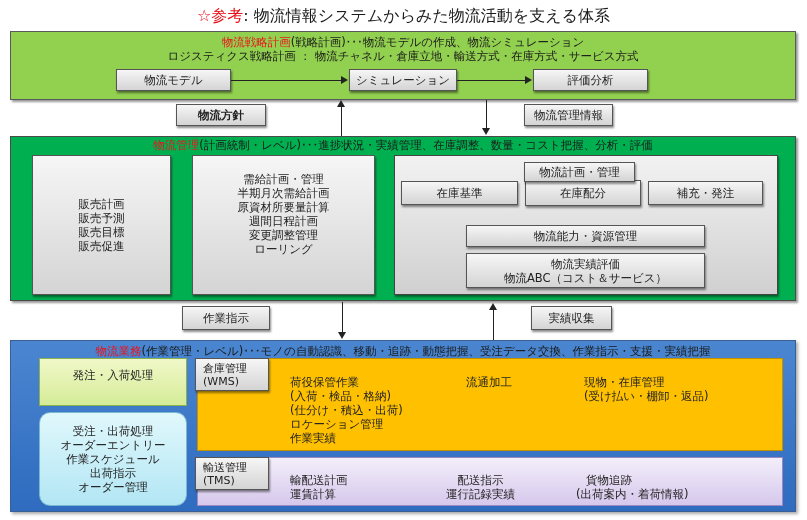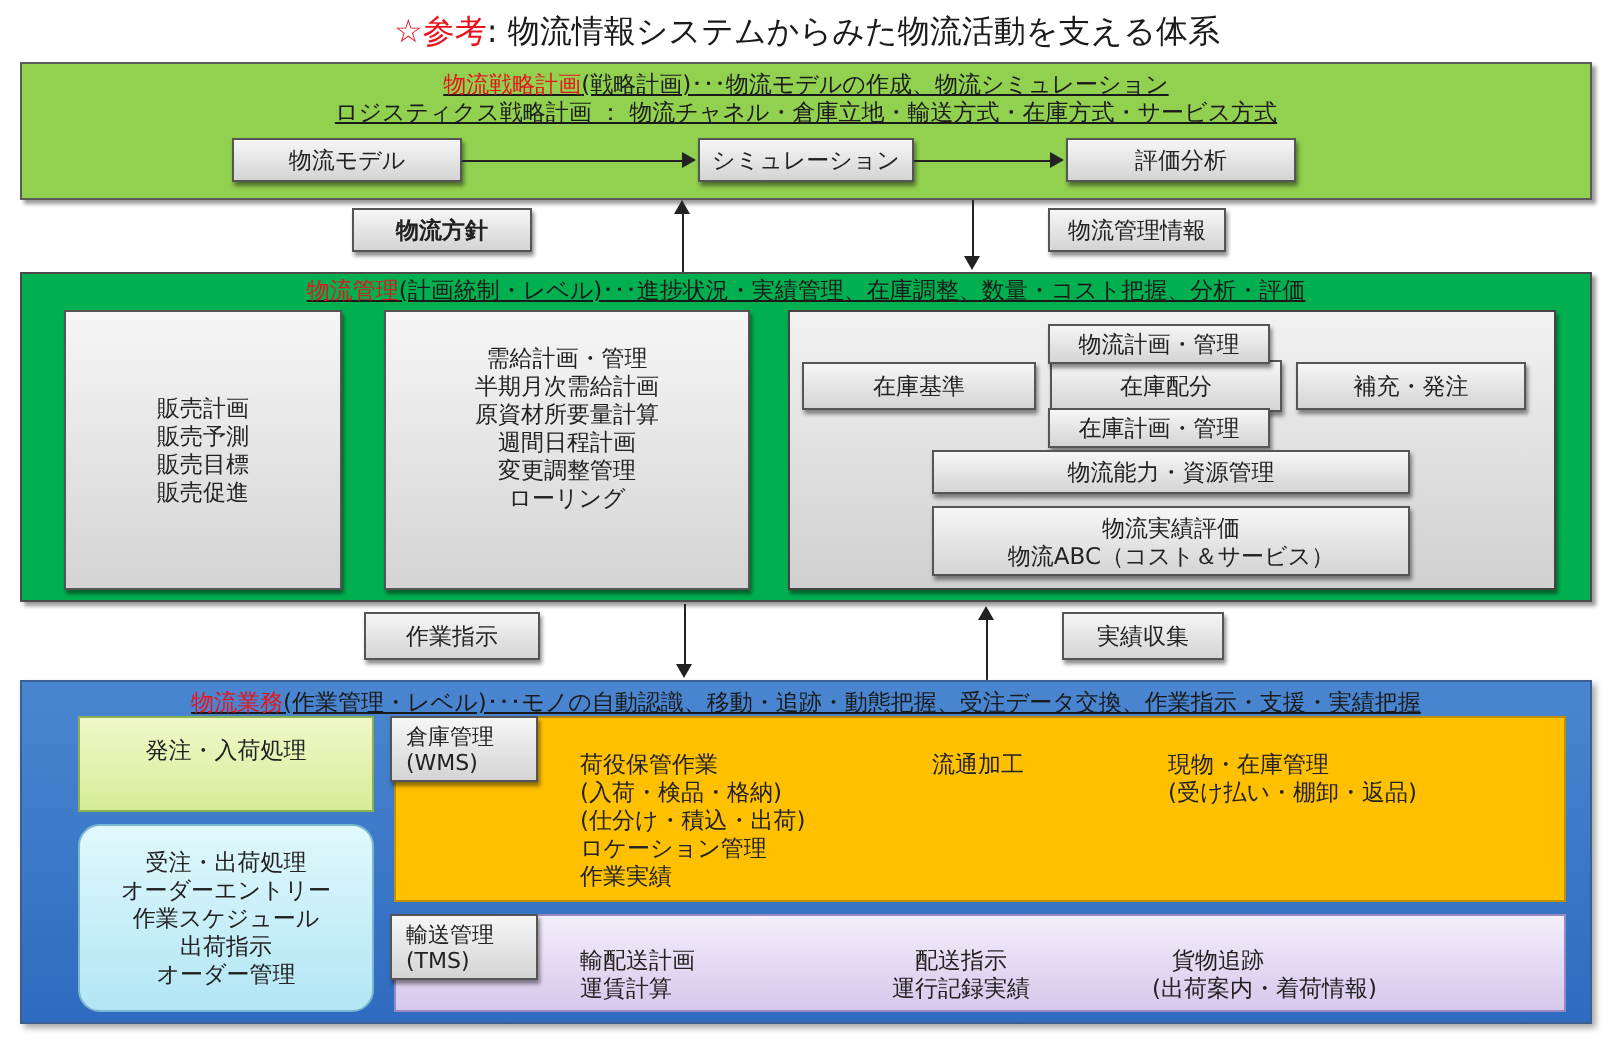--- a/index.html
+++ b/index.html
@@ -8,21 +8,21 @@
   .abs { position: absolute; }
   .title { top: 6px; left: 0; width: 807px; text-align: center; font-size: 16px; line-height: 20px; }
   .title .star, .title .ref { color: #e8141c; }
   .red { color: #e8141c; }
 
   
   .panel-strategy { left: 10px; top: 31px; width: 786px; height: 69px; background: #92d050; border: 1px solid #5a5a5a; box-shadow: 2px 2px 2px #999; }
   .panel-mgmt { left: 10px; top: 136px; width: 786px; height: 165px; background: #00b050; border: 1px solid #4a4a4a; box-shadow: 2px 2px 2px #999; }
   .panel-ops { left: 10px; top: 340px; width: 786px; height: 172px; background: linear-gradient(#4a86d0, #2f6bbf); border: 1px solid #3b5f93; box-shadow: 2px 2px 3px #aaa; }
 
-  .panel-line { width: 100%; text-align: center; font-size: 11.5px; line-height: 14px; white-space: nowrap; text-decoration: underline; }
+  .panel-line { width: 100%; text-align: center; font-size: 11.5px; line-height: 14px; white-space: nowrap; }
 
   
   .gbox { background: linear-gradient(#f6f6f6, #d4d4d4); border: 1px solid #555; box-shadow: 1px 2px 2px rgba(0,0,0,0.45); display: flex; align-items: center; justify-content: center; text-align: center; font-size: 11.5px; line-height: 14px; color: #222; }
   .bigbox { background: linear-gradient(#f2f2f2, #d0d0d0); border: 1px solid #444; box-shadow: 1px 2px 2px rgba(0,0,0,0.45); }
   .multiline { flex-direction: column; }
   .multiline span { display: block; }
 
   .arrow-line { background: #222; width: 1px; }
   .arrow-h { background: #222; height: 1px; }
   .tri-up { width: 0; height: 0; border-left: 4px solid transparent; border-right: 4px solid transparent; border-bottom: 7px solid #222; }
@@ -83,21 +83,20 @@
     <span>原資材所要量計算</span>
     <span>週間日程計画</span>
     <span>変更調整管理</span>
     <span>ローリング</span>
   </div>
 
   <div class="abs bigbox" style="left:383px; top:18px; width:384px; height:140px;">
     <div class="abs gbox" style="left:6px; top:25px; width:117px; height:24px;">在庫基準</div>
     <div class="abs gbox" style="left:130px; top:24px; width:116px; height:26px; align-items:center;">在庫配分</div>
     <div class="abs gbox" style="left:129px; top:6px; width:111px; height:20px;">物流計画・管理</div>
-    <div class="abs gbox" style="left:129px; top:48px; width:111px; height:20px;">在庫計画・管理</div>
     <div class="abs gbox" style="left:253px; top:25px; width:115px; height:24px;">補充・発注</div>
     <div class="abs gbox" style="left:71px; top:69px; width:239px; height:22px;">物流能力・資源管理</div>
     <div class="abs gbox multiline" style="left:71px; top:97px; width:239px; height:35px;">
       <span>物流実績評価</span>
       <span>物流ABC（コスト＆サービス）</span>
     </div>
   </div>
 </div>
 
 <div class="abs arrow-line" style="left:342px; top:302px; height:30px;"></div>

